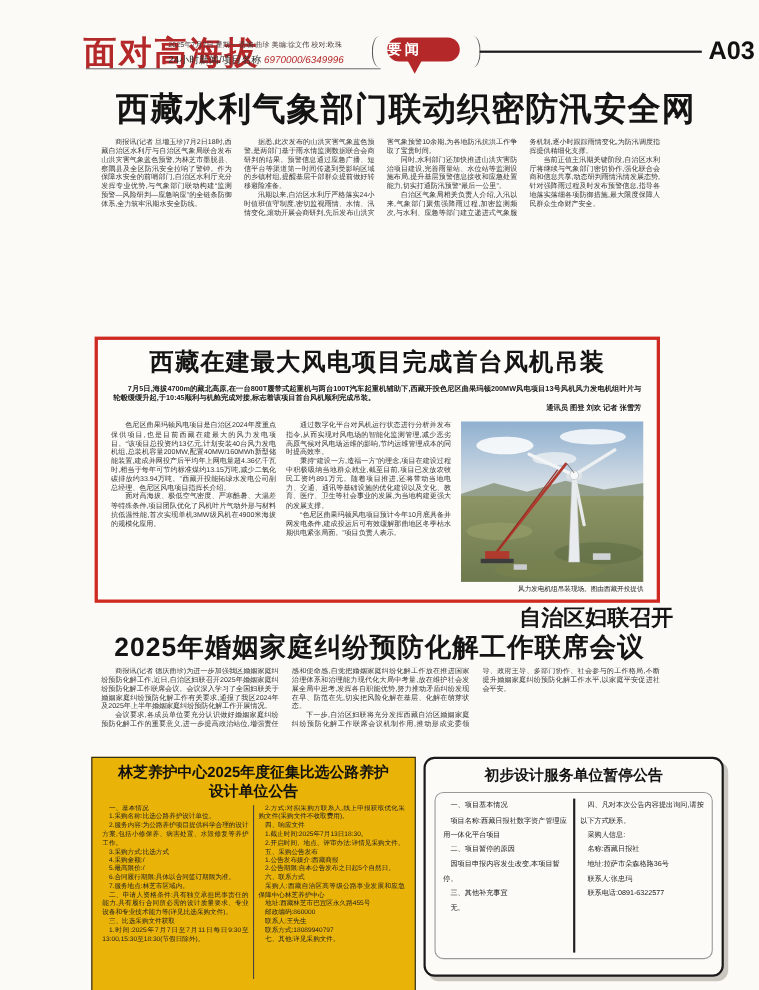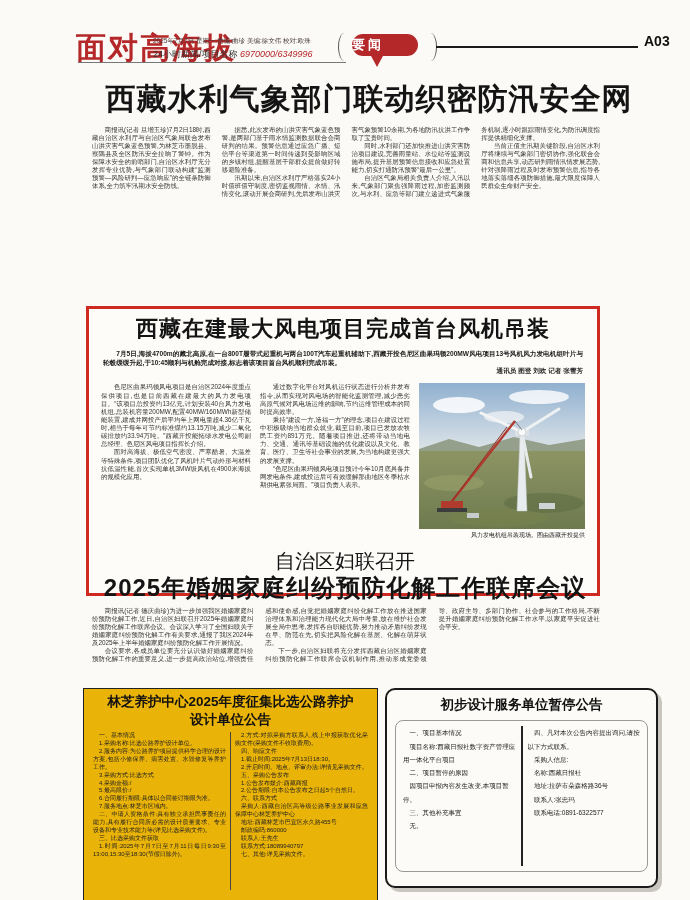--- a/index.html
+++ b/index.html
@@ -16,47 +16,47 @@
   .rule-left{position:absolute;left:78px;top:62px;width:268px;height:1px;background:#777;}
   .paren{position:absolute;top:33px;width:12px;height:28px;border:0;}
   .paren.l{left:338px;border-left:1.5px solid #555;border-radius:50% 0 0 50%/50% 0 0 50%;}
   .paren.r{left:424px;border-right:1.5px solid #555;border-radius:0 50% 50% 0/0 50% 50% 0;}
   .badge{position:absolute;left:352px;top:34px;width:66px;height:22px;background:#b5282a;
          border-radius:11px;color:#fff;font-size:13px;font-weight:bold;text-align:left;
          line-height:22px;letter-spacing:3px;}
   .badge-tail{position:absolute;left:370px;top:54px;width:0;height:0;
          border:7px solid transparent;border-top:13px solid #b5282a;}
   .rule-right{position:absolute;left:436px;top:46px;width:202px;height:1.5px;background:#1a1a1a;}
-  .page-number{position:absolute;left:644px;top:33px;font-size:14px;font-weight:bold;color:#111;}
+  .page-number{position:absolute;left:644px;top:33px;font-size:23px;font-weight:bold;color:#111;}
 
   
   .lead-headline{position:absolute;left:78px;top:79px;width:534px;text-align:center;
                  font-size:30px;font-weight:900;letter-spacing:1px;color:#141414;margin-left:24px;}
   .lead-body{position:absolute;left:92px;top:126px;width:508px;height:160px;
              column-count:4;column-gap:11px;font-size:6.4px;line-height:1.25;
              text-align:justify;color:#333;overflow:hidden;}
 
   
-  .windbox{position:absolute;left:86px;top:306px;width:514px;height:290px;
+  .windbox{position:absolute;left:86px;top:306px;width:514px;height:242px;
            border:3px solid #cf2a21;background:#fdfcf9;box-sizing:border-box;}
   .wind-headline{margin-top:5px;text-align:center;font-size:22px;font-weight:900;
                  color:#141414;letter-spacing:1px;}
   .wind-lede{margin:5px 14px 0;font-size:6.6px;font-weight:bold;line-height:1.4;
              text-align:justify;color:#1c1c1c;}
   .wind-byline{text-align:right;margin:0 14px;font-size:6.6px;font-weight:bold;text-indent:0;}
   .wind-cols{display:flex;gap:9px;margin:7px 12px 0;}
   .wind-col{width:158px;height:154px;overflow:hidden;font-size:6.4px;line-height:1.27;
             text-align:justify;color:#333;}
   .wind-photo-wrap{width:166px;}
   .wind-photo{width:166px;height:146px;display:block;}
   .wind-caption{font-size:6px;text-align:right;margin-top:2px;color:#222;text-indent:0;}
 
   
-  .women-h1{position:absolute;left:78px;top:548px;width:534px;text-align:center;
-            font-size:20px;font-weight:400;color:#141414;}
+  .women-h1{position:absolute;left:78px;top:548px;width:534px;text-align:right;
+            font-size:20px;font-weight:700;color:#141414;}
   .women-h2{position:absolute;left:78px;top:572px;width:534px;text-align:center;
             font-size:24px;font-weight:900;letter-spacing:1px;color:#141414;}
   .women-body{position:absolute;left:92px;top:607px;width:508px;height:76px;
               column-count:3;column-gap:12px;font-size:6.4px;line-height:1.25;
               text-align:justify;color:#333;overflow:hidden;}
 
   
   .notice-left{position:absolute;left:83px;top:688px;width:295px;height:219px;
                border:1.5px solid #222;background:#eab308;box-sizing:border-box;}
   .nl-title{font-size:13.5px;font-weight:900;text-align:center;margin-top:4px;line-height:1.3;color:#111;}

